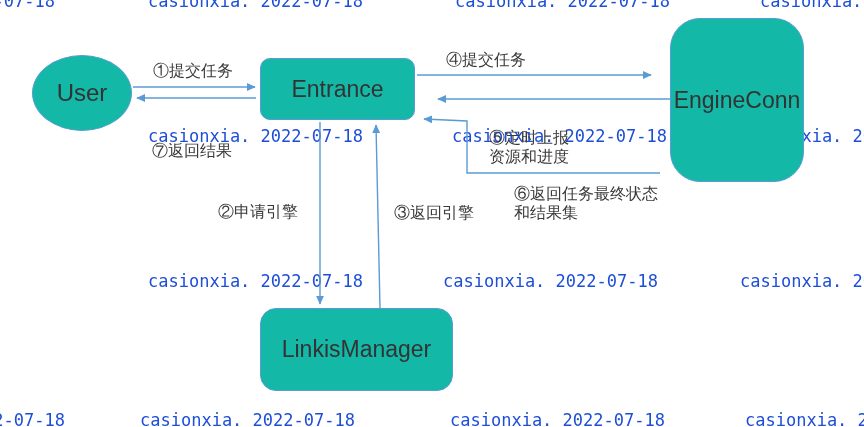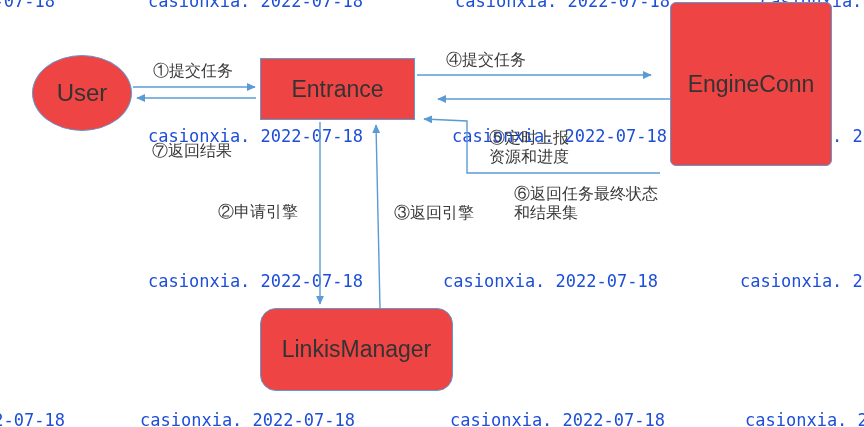--- a/index.html
+++ b/index.html
@@ -28,31 +28,31 @@
   #edges {
     position: absolute;
     left: 0; top: 0;
     z-index: 1;
   }
   
   .node {
     position: absolute;
     box-sizing: border-box;
     border: 1.5px solid #5b9bd5;
-    background: #ef4444;
+    background: #14b8a6;
     display: flex;
     align-items: center;
     justify-content: center;
     font-size: 23px;
     color: #333333;
     z-index: 2;
   }
   #node-user          { left: 32px;  top: 55px;  width: 100px; height: 76px;  border-radius: 50%; font-size: 24px; }
-  #node-entrance      { left: 260px; top: 58px;  width: 155px; height: 62px;  border-radius: 0; }
-  #node-engineconn    { left: 670px; top: 2px;  width: 162px; height: 164px; border-radius: 6px; }
+  #node-entrance      { left: 260px; top: 58px;  width: 155px; height: 62px;  border-radius: 10px; }
+  #node-engineconn    { left: 670px; top: 18px;  width: 134px; height: 164px; border-radius: 30px; }
   #node-linkismanager { left: 260px; top: 308px; width: 193px; height: 83px;  border-radius: 16px; }
   
   .edge-label {
     position: absolute;
     font-size: 16px;
     line-height: 19px;
     color: #3a3a3a;
     white-space: pre-line;
     z-index: 3;
   }

